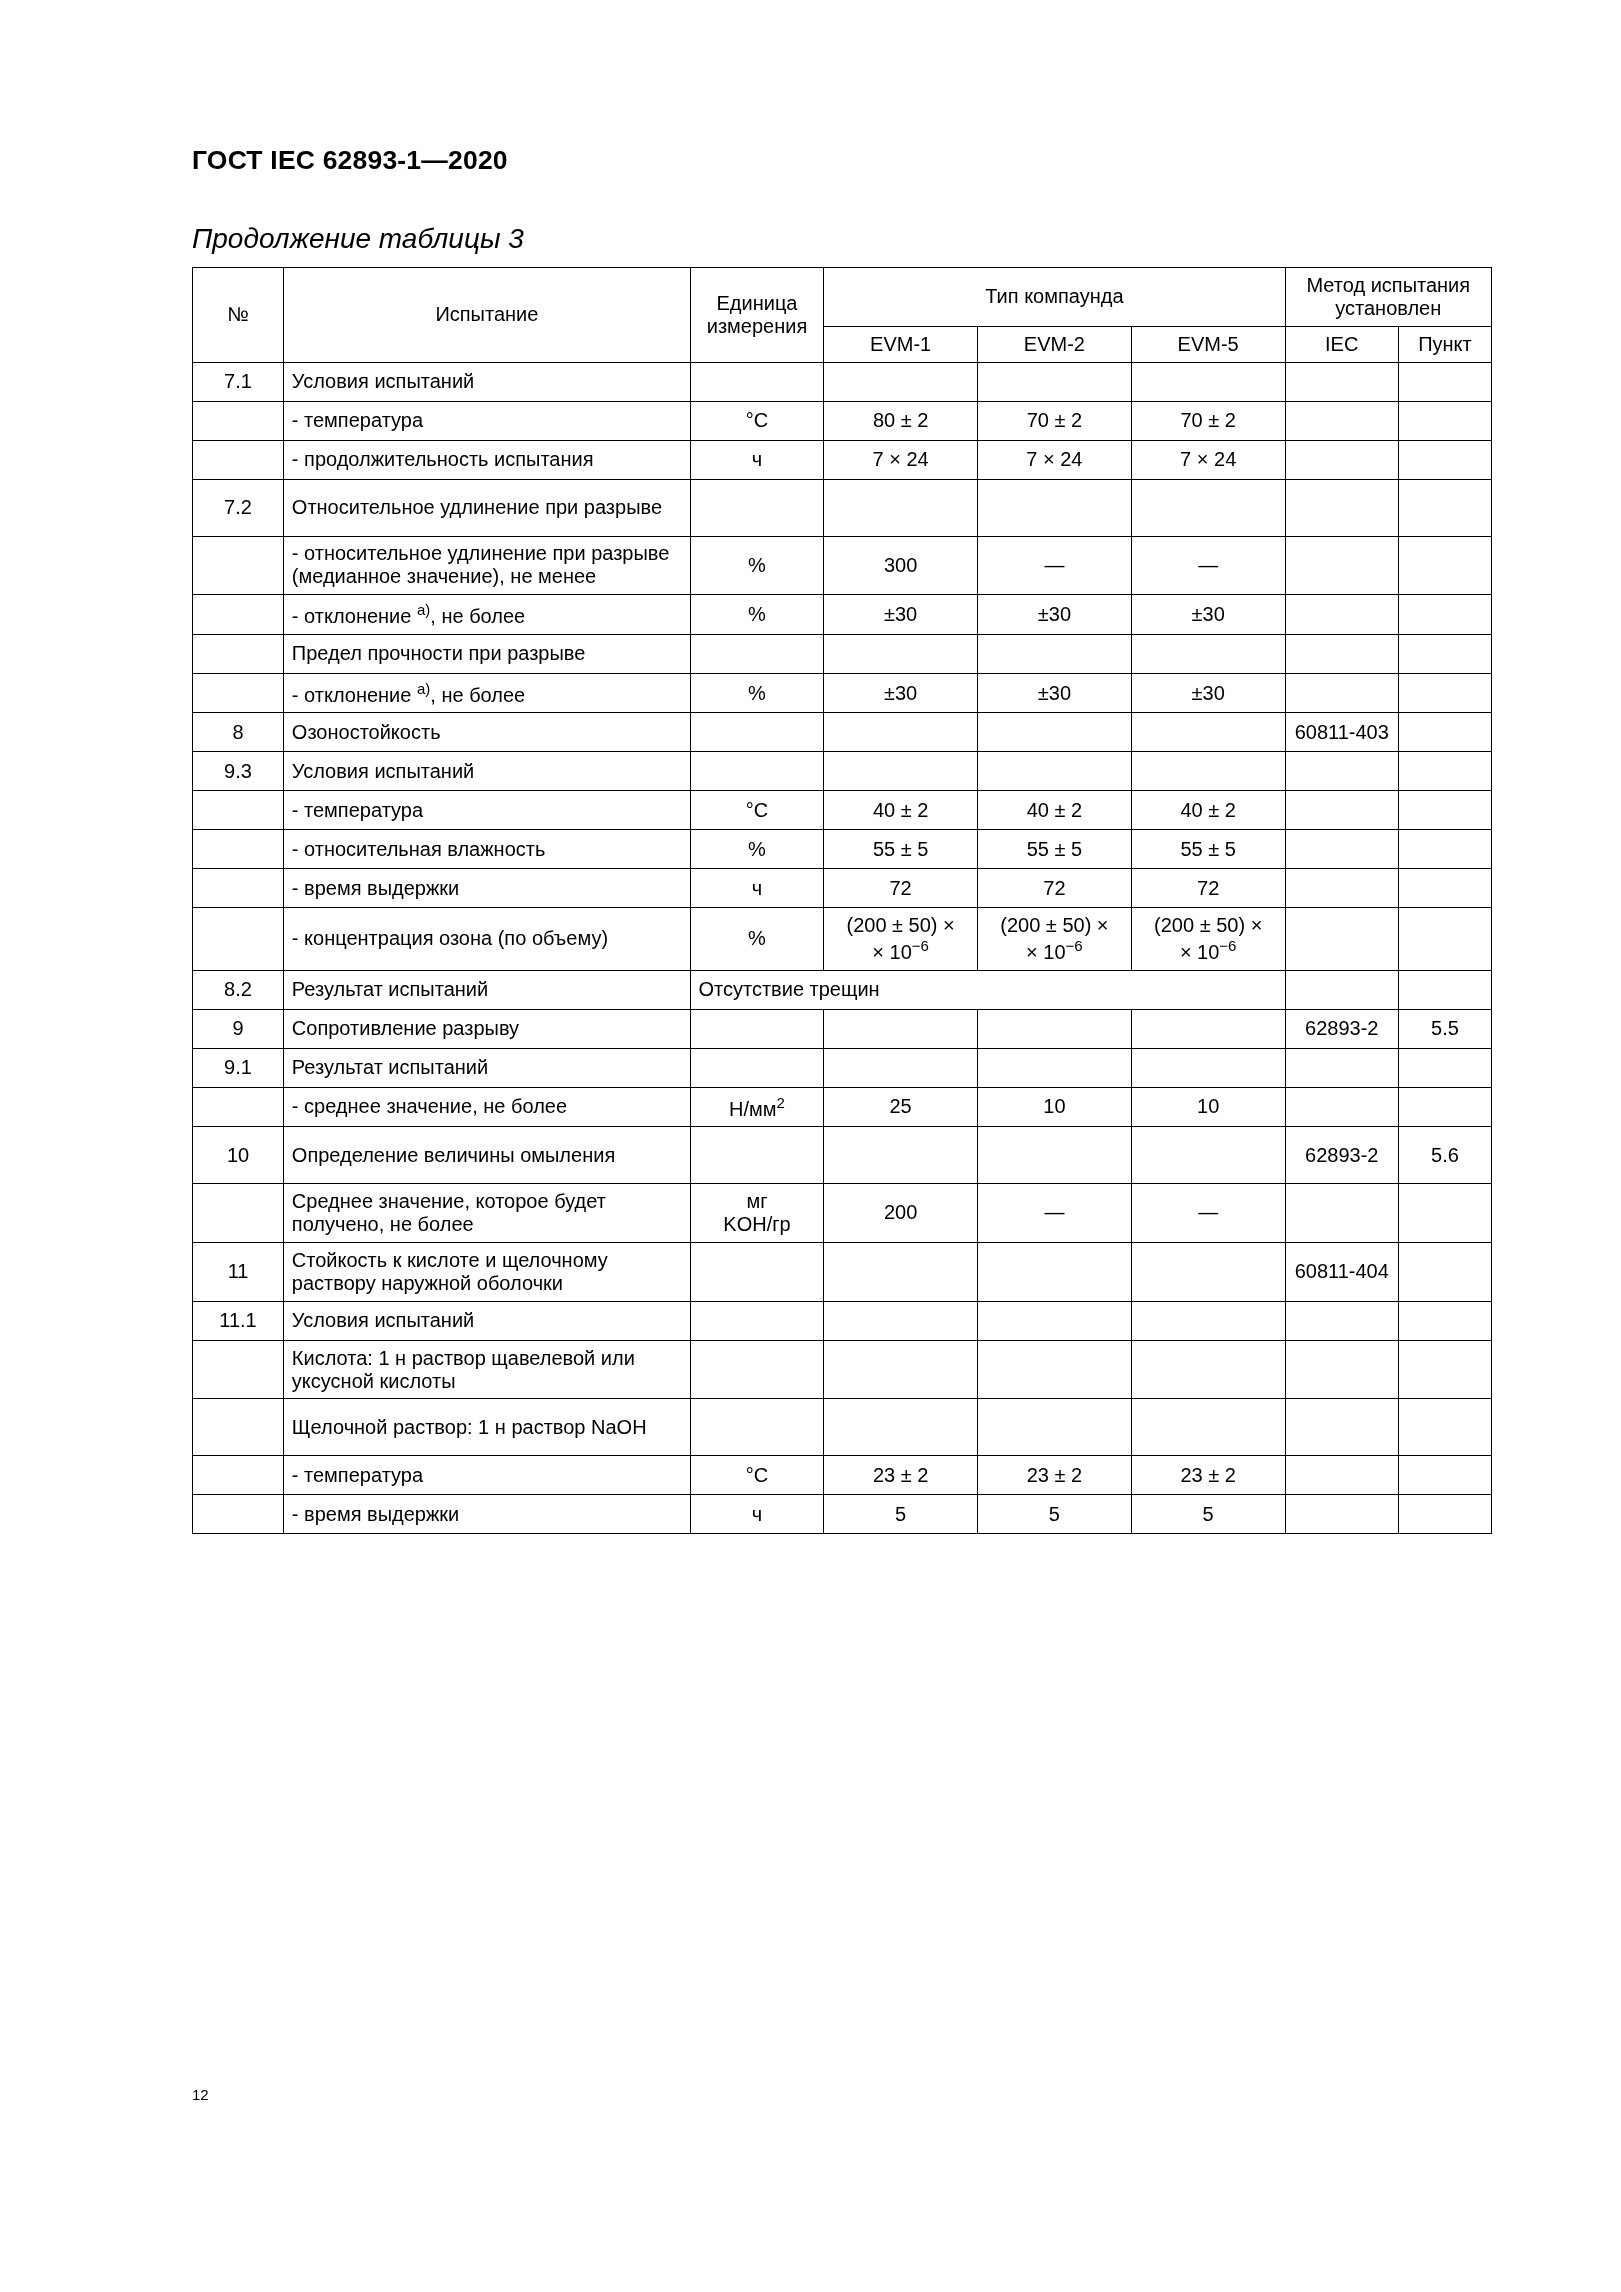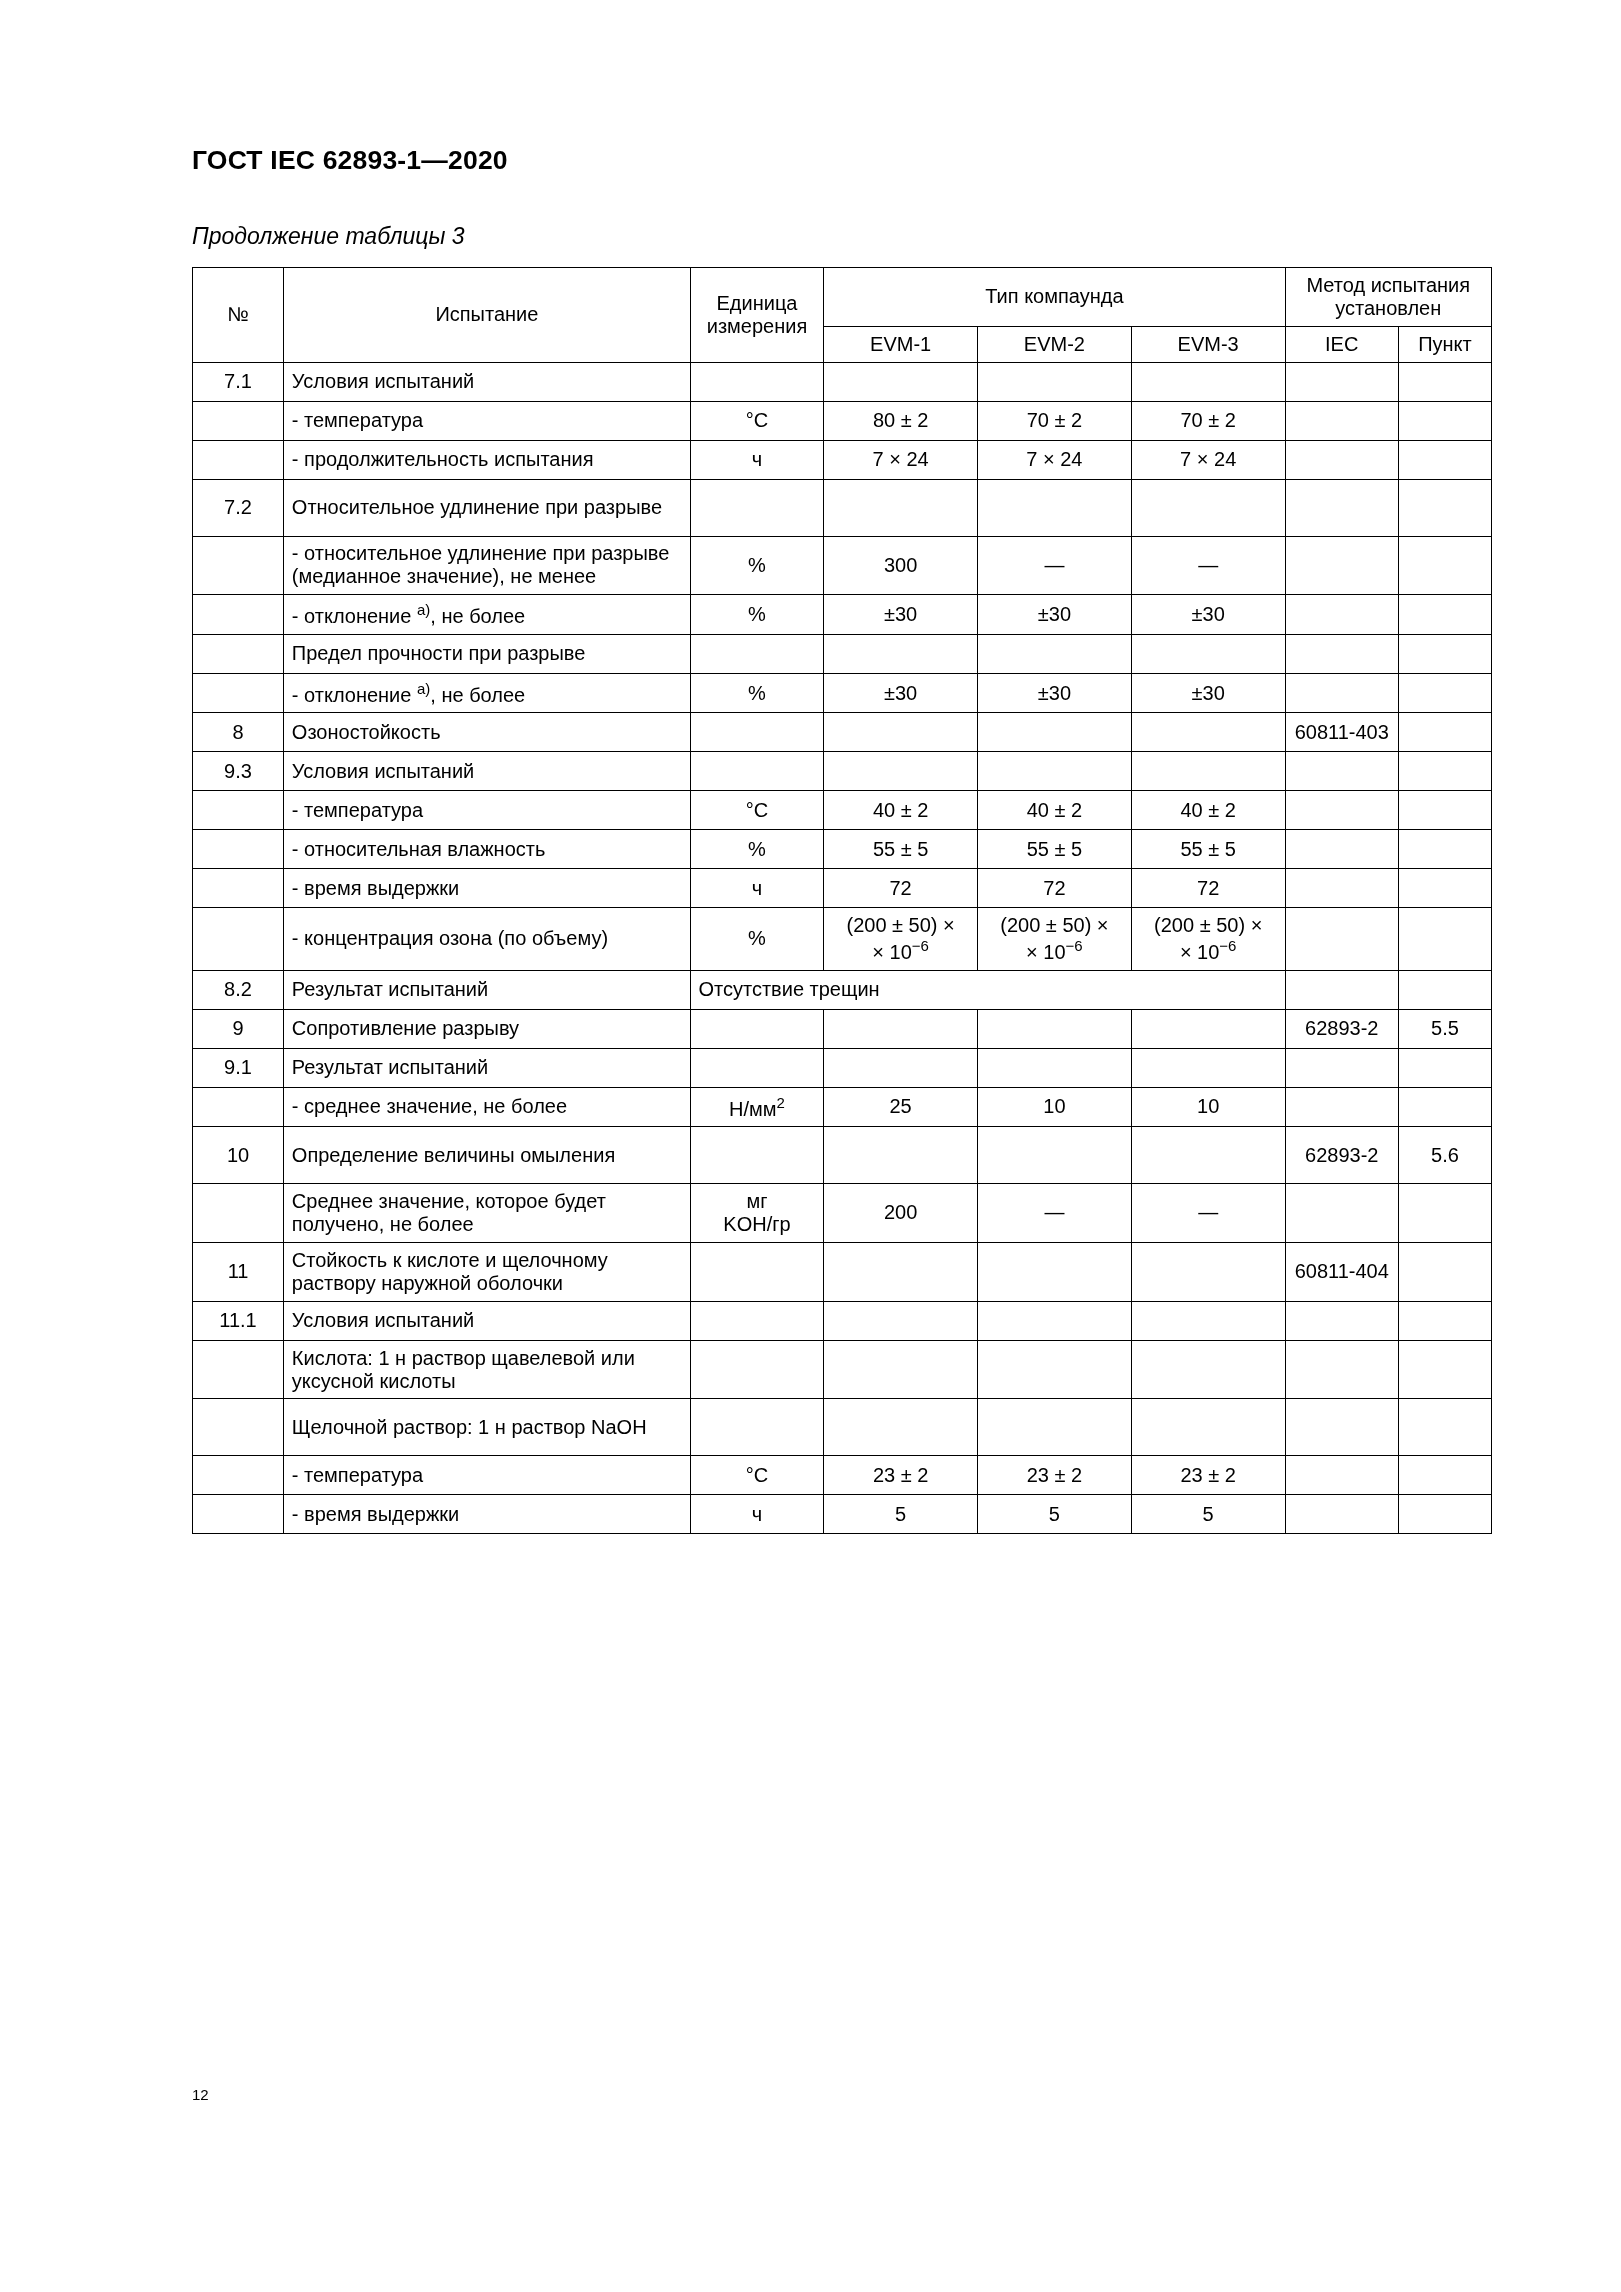--- a/index.html
+++ b/index.html
@@ -26,21 +26,21 @@
     left: 192px;
     top: 145px;
     font-size: 26.5px;
     font-weight: bold;
     letter-spacing: 0.2px;
   }
   .table-caption {
     position: absolute;
     left: 192px;
     top: 223px;
-    font-size: 23px;
+    font-size: 28px;
     font-style: italic;
   }
   .page-number {
     position: absolute;
     left: 192px;
     top: 2086px;
     font-size: 15px;
   }
   table.gost {
     position: absolute;
@@ -94,21 +94,21 @@
       <tr>
         <td class="hdr-cell" rowspan="2">№</td>
         <td class="hdr-cell" rowspan="2">Испытание</td>
         <td class="hdr-cell" rowspan="2">Единица измерения</td>
         <td class="hdr-cell" colspan="3">Тип компаунда</td>
         <td class="hdr-cell" colspan="2">Метод испытания установлен</td>
       </tr>
       <tr>
         <td class="hdr-cell">EVM-1</td>
         <td class="hdr-cell">EVM-2</td>
-        <td class="hdr-cell">EVM-3</td>
+        <td class="hdr-cell">EVM-5</td>
         <td class="hdr-cell">IEC</td>
         <td class="hdr-cell">Пункт</td>
       </tr>
     </thead>
     <tbody>
 
       <tr class="row-h">
         <td class="c-num">7.1</td>
         <td class="c-test">Условия испытаний</td>
         <td class="c-unit"></td>

